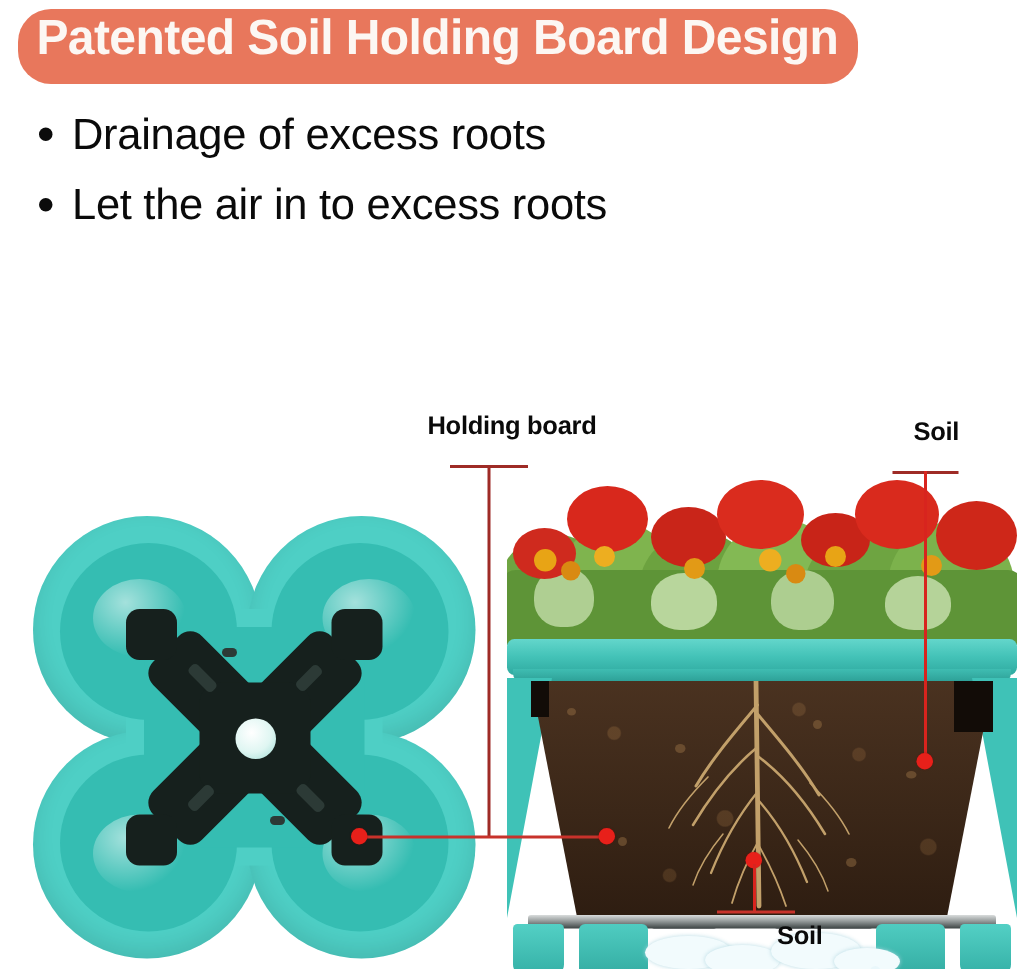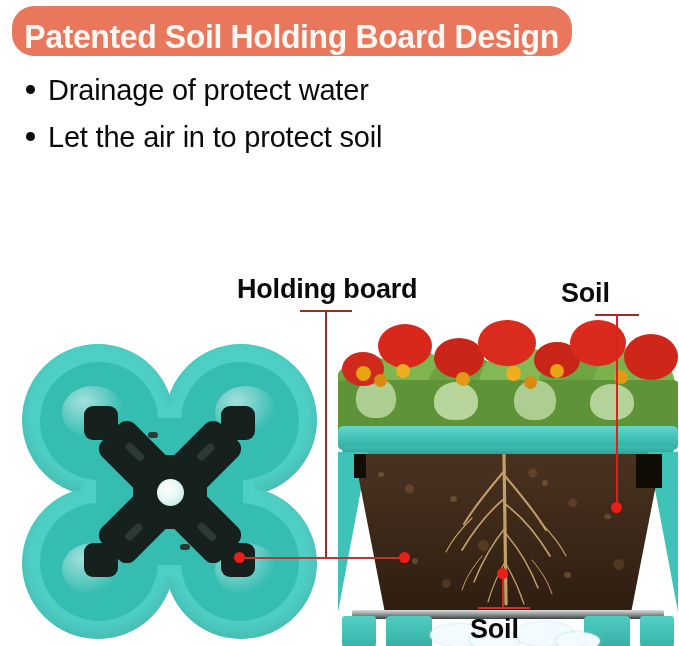--- a/index.html
+++ b/index.html
@@ -1,21 +1,21 @@
 <!DOCTYPE html>
 <html><head>
 <meta charset="utf-8">
 <style>
   html,body{margin:0;padding:0;background:#ffffff;}
   body{width:679px;height:646px;position:relative;overflow:hidden;
        font-family:"Liberation Sans",sans-serif;-webkit-font-smoothing:antialiased;}
 
   
   #header-banner{position:absolute;left:12px;top:6px;width:560px;height:50px;
-      background:#E8775C;border-radius:22px;display:flex;align-items:flex-end;
+      background:#E8775C;border-radius:22px;display:flex;align-items:flex-start;
       justify-content:center;box-sizing:border-box;}
   #header-title{color:#FCF7F3;font-size:33px;font-weight:bold;letter-spacing:-0.4px;
       transform:scaleX(0.97);white-space:nowrap;}
 
   
   #feature-list{position:absolute;left:18px;top:70px;width:640px;}
   .bullet-row{display:flex;align-items:flex-start;height:47px;}
   .bullet-dot{width:9px;height:9px;border-radius:50%;background:#0b0b0b;
       margin-top:15px;margin-left:8px;flex:0 0 auto;}
   .bullet-text{font-size:29px;color:#0a0a0a;margin-left:13px;line-height:40px;
@@ -106,44 +106,44 @@
       border-radius:4px 4px 9px 9px;}
   .pot-foot-outer{position:absolute;top:322px;width:34px;height:34px;
       background:linear-gradient(180deg,#53D0C5,#35B0A6);border-radius:3px 3px 7px 7px;}
   
   #water-zone{position:absolute;left:92px;top:326px;width:170px;height:36px;}
   .water-blob{position:absolute;background:#f2fbfd;border-radius:50%;
       box-shadow:0 0 3px rgba(175,215,225,.9);}
   .water-drop{position:absolute;background:#e9f7fb;border-radius:50%;}
 
   
-  .callout-label{position:absolute;font-size:27px;font-weight:bold;color:#0a0a0a;
-      white-space:nowrap;letter-spacing:-0.2px;}
+  .callout-label{position:absolute;font-size:17px;font-weight:bold;color:#0a0a0a;
+      white-space:nowrap;letter-spacing:-0.2px;margin-left:48px;}
   .leader-h{position:absolute;height:2px;background:#9E2B26;}
   .leader-v{position:absolute;width:2px;background:#9E2B26;}
   .leader-h-red{position:absolute;height:2px;background:#C8322B;}
   .leader-v-red{position:absolute;width:2px;background:#D8241E;}
   .anchor-dot{position:absolute;width:11px;height:11px;border-radius:50%;
       background:#E8201A;box-shadow:0 0 1px rgba(120,0,0,.6);}
 </style>
 </head>
 <body>
 
 <div id="header-banner">
   <span id="header-title">Patented Soil Holding Board Design</span>
 </div>
 
 <div id="feature-list">
   <div class="bullet-row">
     <span class="bullet-dot"></span>
-    <span class="bullet-text">Drainage of protect water</span>
+    <span class="bullet-text">Drainage of excess roots</span>
   </div>
   <div class="bullet-row">
     <span class="bullet-dot"></span>
-    <span class="bullet-text">Let the air in to protect soil</span>
+    <span class="bullet-text">Let the air in to excess roots</span>
   </div>
 </div>
 
 <div id="illustration">
 
   <div id="left-planter">
     <div class="clover-lobe lobe-outer lo-tl"></div>
     <div class="clover-lobe lobe-outer lo-tr"></div>
     <div class="clover-lobe lobe-outer lo-bl"></div>
     <div class="clover-lobe lobe-outer lo-br"></div>

